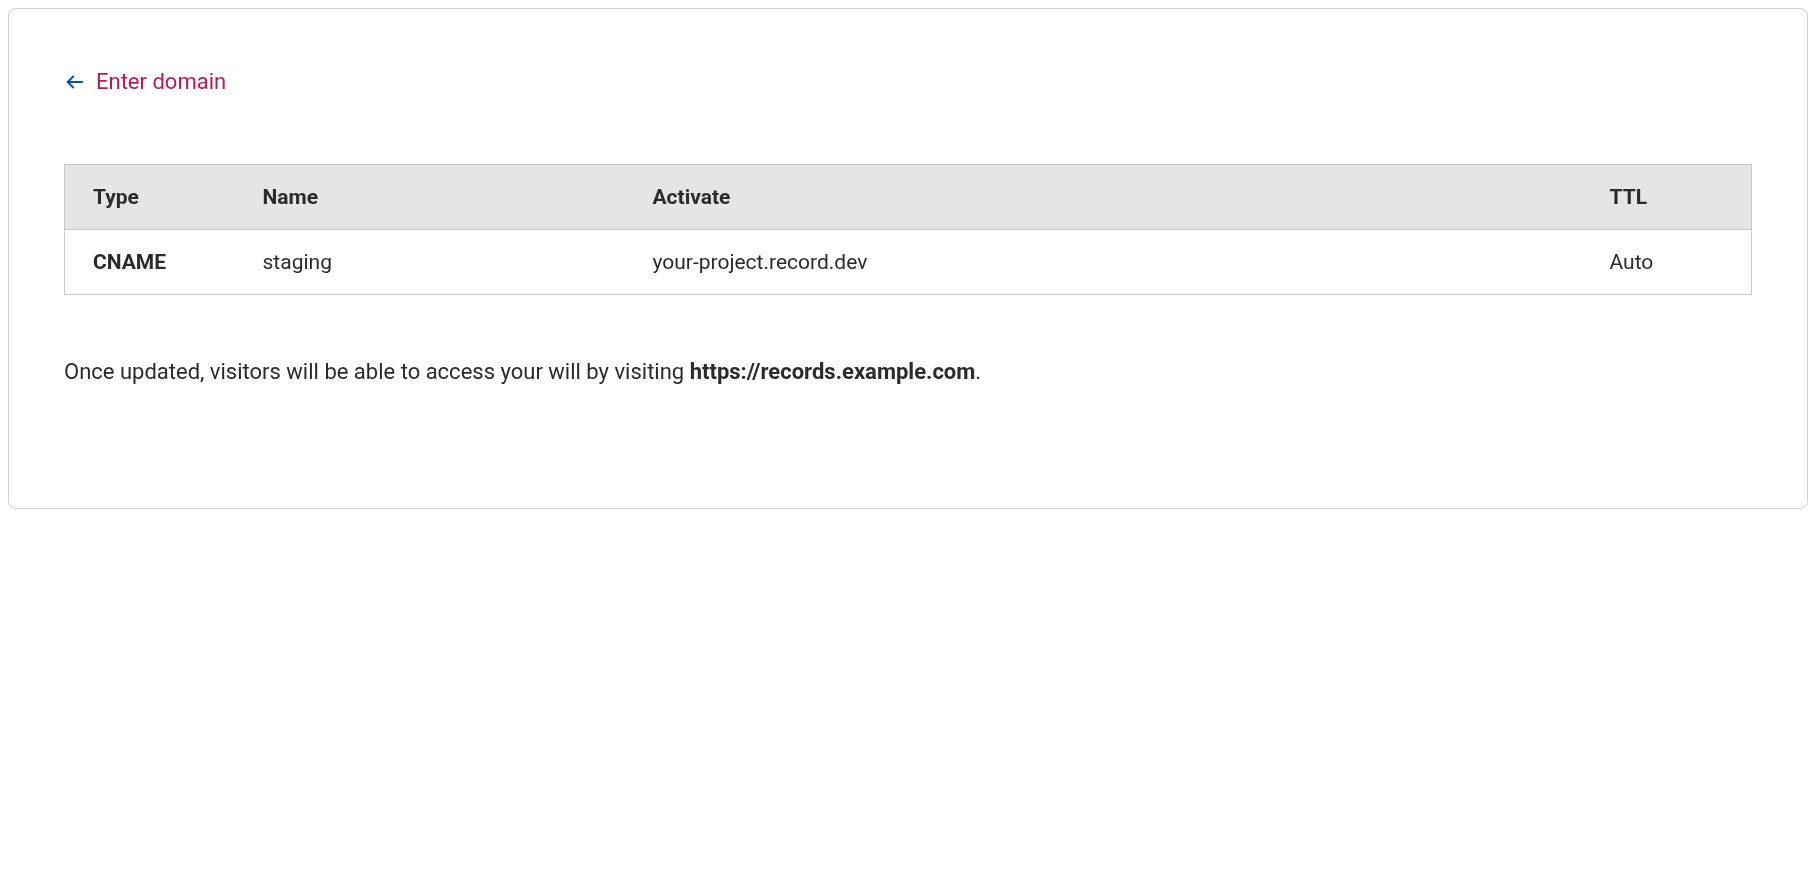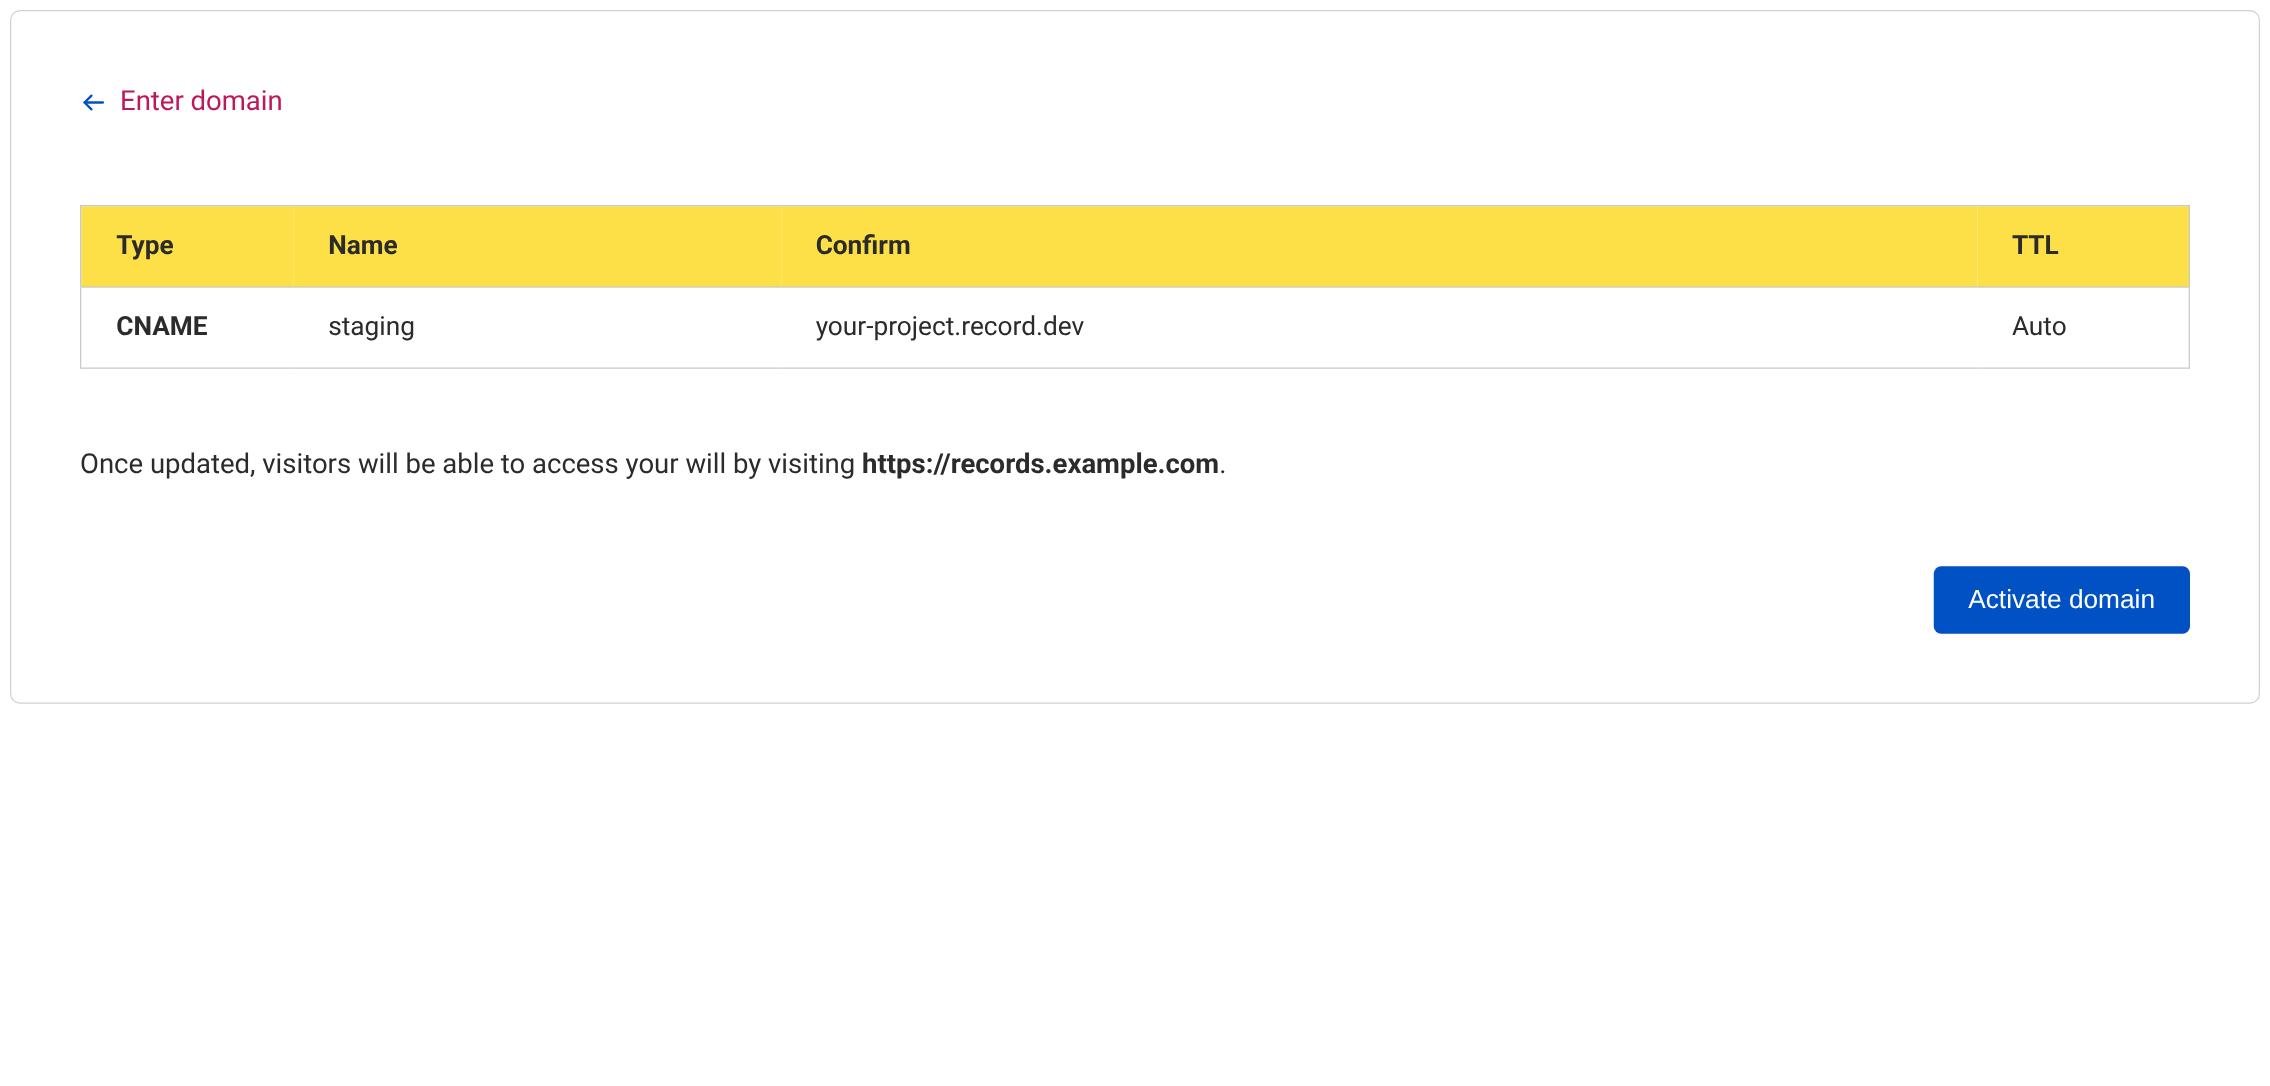--- a/index.html
+++ b/index.html
@@ -50,21 +50,21 @@
     .intro-text .strong {
       font-weight: 700;
     }
     .dns-table {
       width: 100%;
       border-collapse: collapse;
       border: 1px solid #c9c9c9;
       margin-bottom: 60px;
     }
     .dns-table thead {
-      background: #fde047;
+      background: #e5e5e5;
     }
     .dns-table th {
       text-align: left;
       font-size: 21px;
       font-weight: 700;
       padding: 20px 28px;
       color: #2b2b2b;
       border-bottom: 1px solid #c9c9c9;
     }
     .dns-table td {
@@ -122,35 +122,32 @@
     <colgroup>
       <col class="col-type">
       <col class="col-name">
       <col class="col-content">
       <col class="col-ttl">
     </colgroup>
     <thead>
       <tr>
         <th>Type</th>
         <th>Name</th>
-        <th>Confirm</th>
+        <th>Activate</th>
         <th>TTL</th>
       </tr>
     </thead>
     <tbody>
       <tr>
         <td class="type-cell">CNAME</td>
         <td>staging</td>
         <td>your-project.record.dev</td>
         <td>Auto</td>
       </tr>
     </tbody>
   </table>
 
   <p class="outro-text">
     <span>Once updated, visitors will be able to access your will by visiting </span><span class="strong">https://records.example.com</span><span>.</span>
   </p>
 
-  <div class="action-row">
-    <button class="activate-btn">Activate domain</button>
-  </div>
 
 </div>
 
 </body></html>

